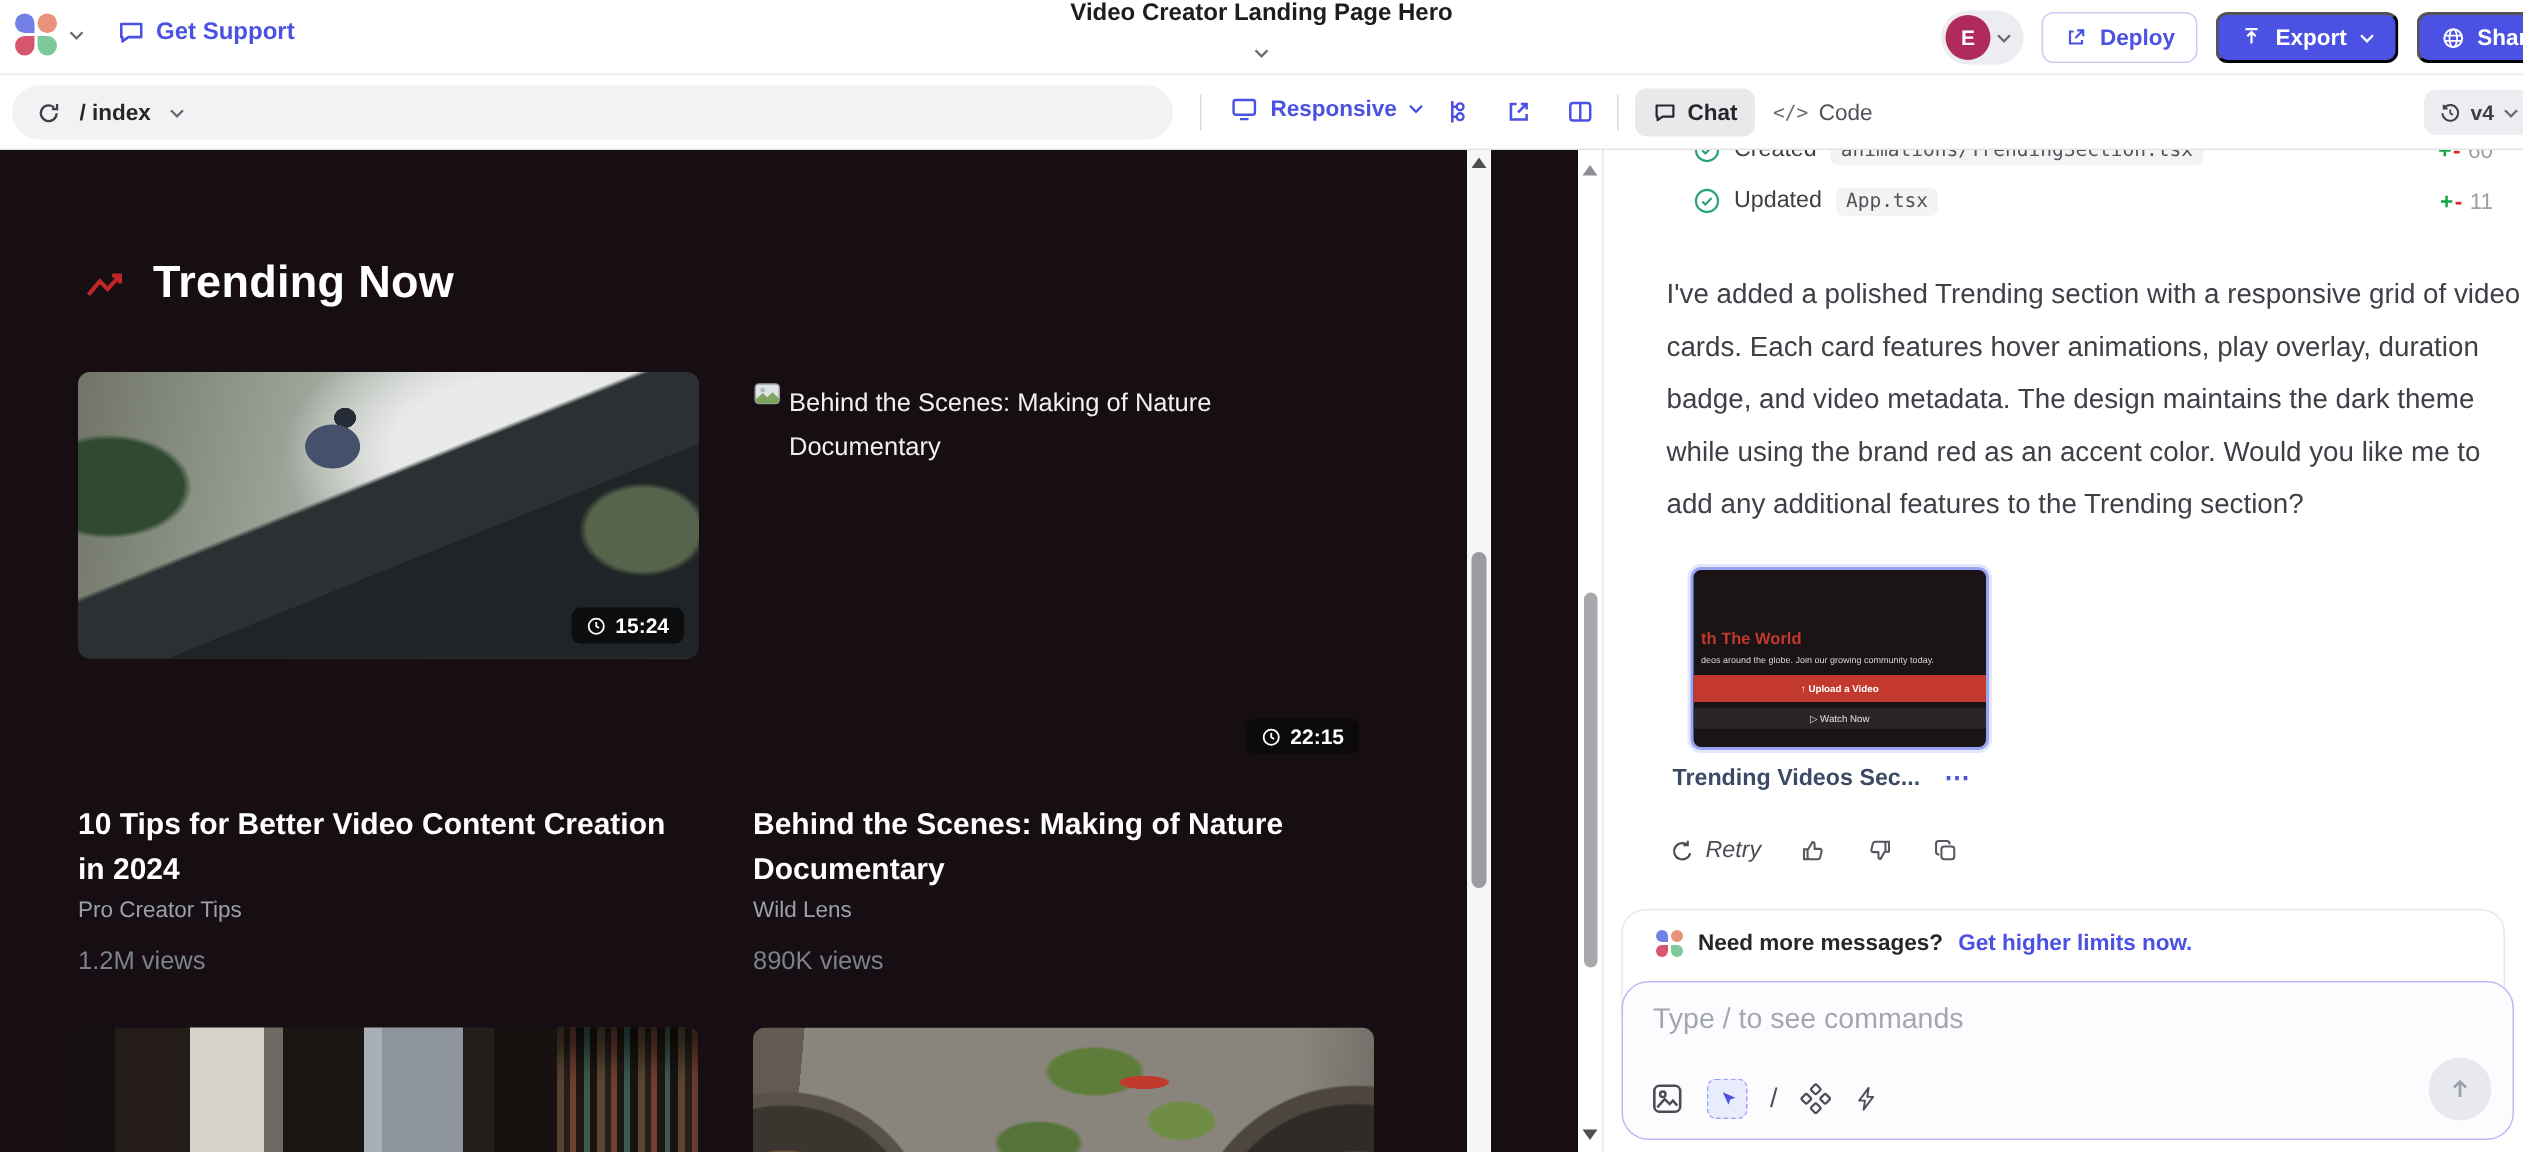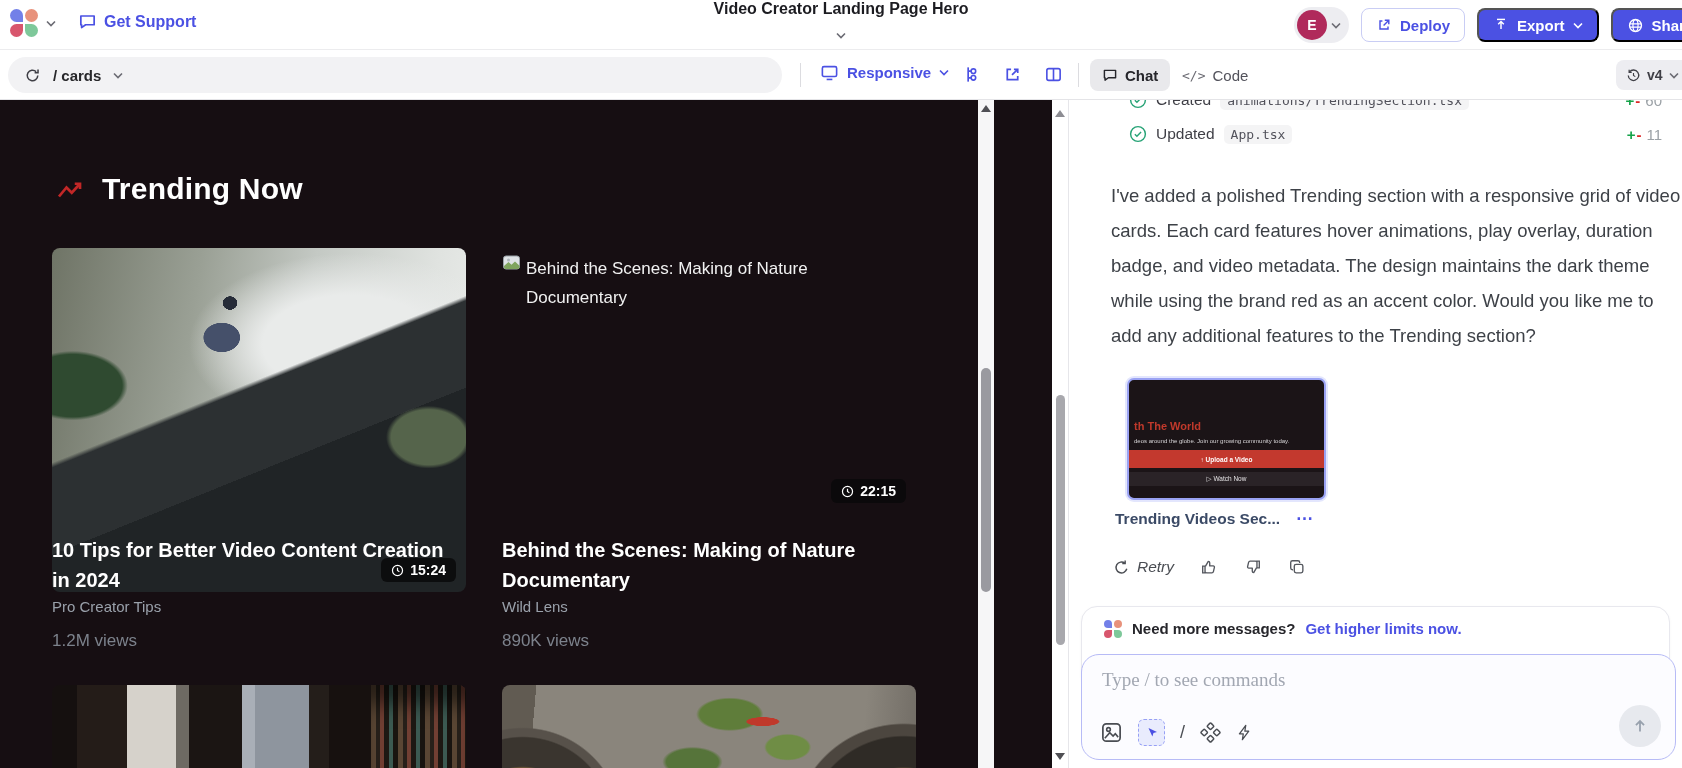--- a/index.html
+++ b/index.html
@@ -58,21 +58,21 @@
 
   
   .preview { position:absolute; left:0; top:100px; width:1052px; height:668px;
     background:#160e12; overflow:hidden;text-decoration:underline; }
   .trend-head { position:absolute; left:56px; top:72px; display:flex; align-items:center; gap:16px; }
   .trend-title { color:#fff; font-size:30px; font-weight:800; letter-spacing:.2px; }
 
   .vcard { position:absolute; width:414px; }
   .vcard.c1 { left:52px; top:148px; }
   .vcard.c2 { left:502px; top:148px; }
-  .vimg { position:relative; width:414px; height:344px; border-radius:8px; overflow:hidden; }
+  .vimg { position:relative; width:414px; height:191px; border-radius:8px; overflow:hidden; }
   .img-photo1 { background:
     radial-gradient(30px 24px at 41% 26%, #45506a 60%, transparent 62%),
     radial-gradient(12px 11px at 43% 16%, #262c38 60%, transparent 62%),
     radial-gradient(95px 60px at 5% 40%, #2f4a30 52%, transparent 58%),
     radial-gradient(75px 55px at 91% 55%, #55644b 50%, transparent 57%),
     linear-gradient(158deg, rgba(0,0,0,0) 42%, #2c3032 43% 60%, #202426 60% 100%),
     radial-gradient(230px 130px at 72% 28%, #e9ebea 0 38%, rgba(233,235,234,0) 70%),
     linear-gradient(100deg, #6f7466 0%, #9aa095 32%, #c4c9c4 56%, #e0e3e0 82%, #edefed 100%); }
   .broken-box { position:relative; width:414px; height:265px; }
   .alt-line { display:flex; align-items:flex-start; gap:4px; padding-top:6px; }
@@ -167,21 +167,21 @@
   .mini-logo { position:relative; width:18px; height:18px; flex:0 0 18px; }
   .mini-logo i { position:absolute; width:8px; height:8px; }
   .mini-logo .p1 { left:0; top:0; background:#7380e8; border-radius:4px 4px 0 4px; }
   .mini-logo .p2 { right:0; top:0; background:#e8927c; border-radius:50%; }
   .mini-logo .p3 { left:0; bottom:0; background:#d8566d; border-radius:4px 0 4px 4px; }
   .mini-logo .p4 { right:0; bottom:0; background:#7ec89a; border-radius:0 4px 4px 4px; }
 
   .inputbox { position:absolute; left:12px; right:6px; top:554px; height:106px; background:#fcfcff;
     border:1.5px solid #b7bbf6; border-radius:18px; z-index:2; }
   .inputbox textarea { position:absolute; left:20px; top:14px; right:76px; height:38px;
-    border:none; outline:none; resize:none; background:transparent; font-family:Liberation Serif, serif; font-size:19px; color:#3f3f46; }
+    border:none; outline:none; resize:none; background:transparent; font-family:Liberation Sans, sans-serif; font-size:19px; color:#3f3f46; }
   .inputbox textarea::placeholder { color:#a2a7b2; }
   .tool-strip { position:absolute; left:18px; bottom:13px; display:flex; align-items:center;
     gap:15px; color:#4a4d53; }
   .sel-box { width:27px; height:27px; border-radius:6px; background:#e9ecfd;
     border:1.5px dashed #97a0f5; display:flex; align-items:center; justify-content:center; }
   .slash-glyph { font-size:18px; color:#4a4d53; }
   .send-btn { position:absolute; right:14px; bottom:12px; width:42px; height:42px;
     border-radius:50%; background:#e7e9ee; display:flex; align-items:center; justify-content:center;
     color:#98a1ad; }
 </style>
@@ -266,21 +266,21 @@
   </header>
 
   <div class="topbar2">
     <div class="urlbar">
       <span>
         <svg width="17" height="17" viewBox="0 0 20 20">
             <path d="M16.2 10a6.2 6.2 0 1 1-1.9-4.5" fill="none" stroke="#3f3f46" stroke-width="1.8"></path>
             <path d="M16.5 2.8v4h-4" fill="none" stroke="#3f3f46" stroke-width="1.8"></path>
           </svg>
       </span>
-      <span class="path-text">/ cards</span>
+      <span class="path-text">/ index</span>
       <span class="chev">
         <svg viewBox="0 0 10 7">
             <path d="M1 1.5l4 4 4-4" fill="none" stroke="#6b6b73" stroke-width="1.6"></path>
           </svg>
       </span>
     </div>
     <span class="vdiv" style="left:800px"></span>
     <div class="device">
       <span>
         <svg width="19" height="19" viewBox="0 0 20 20">

